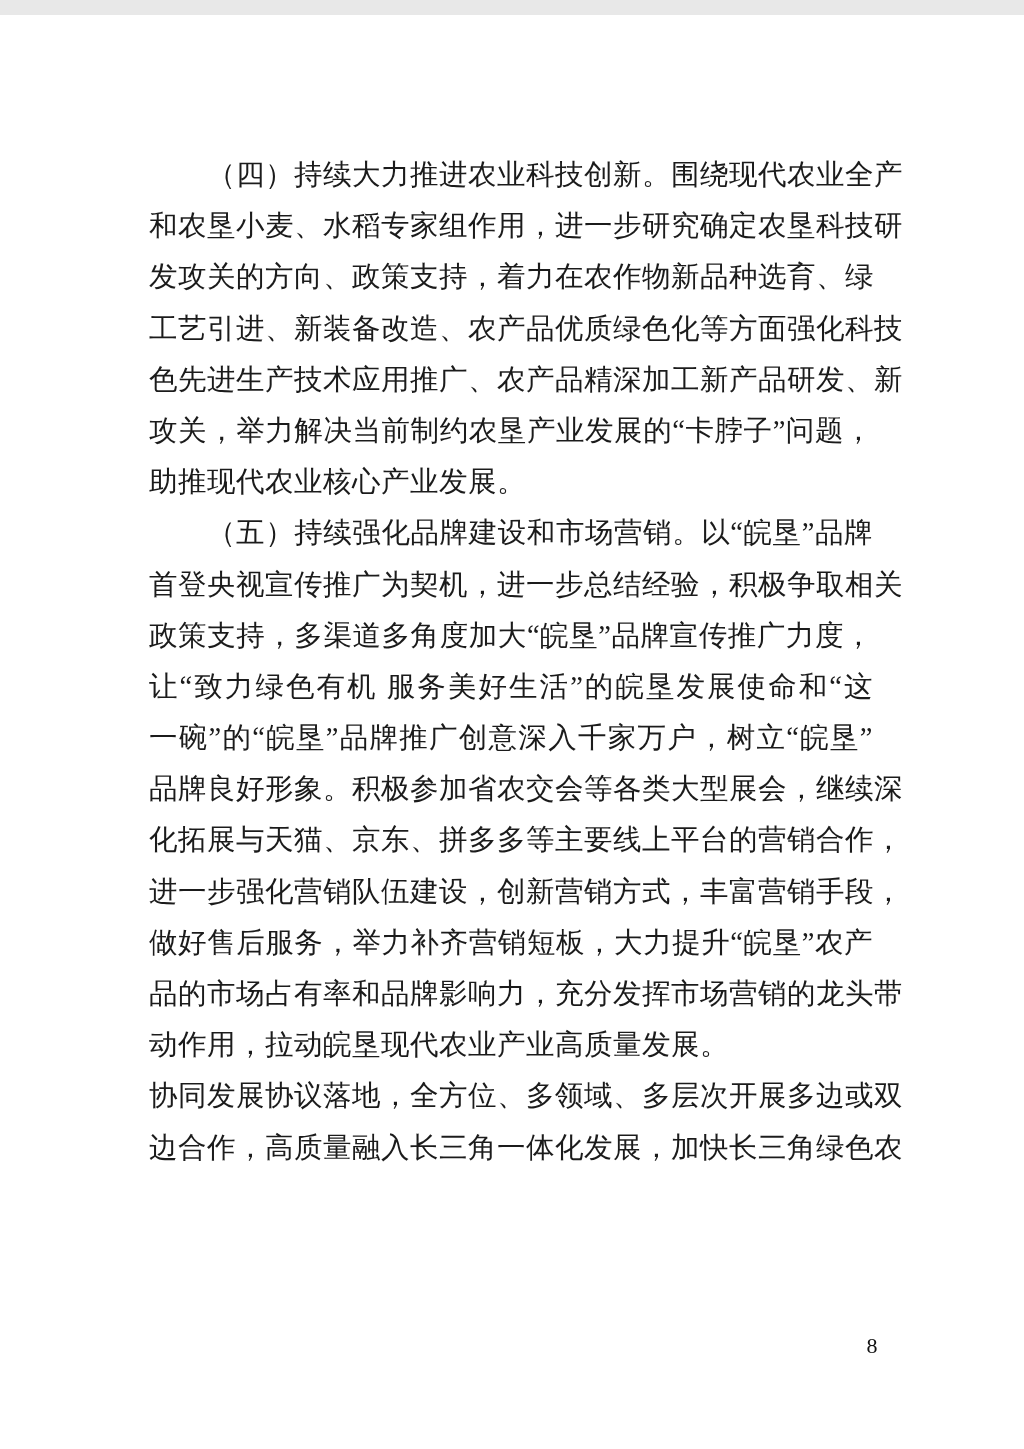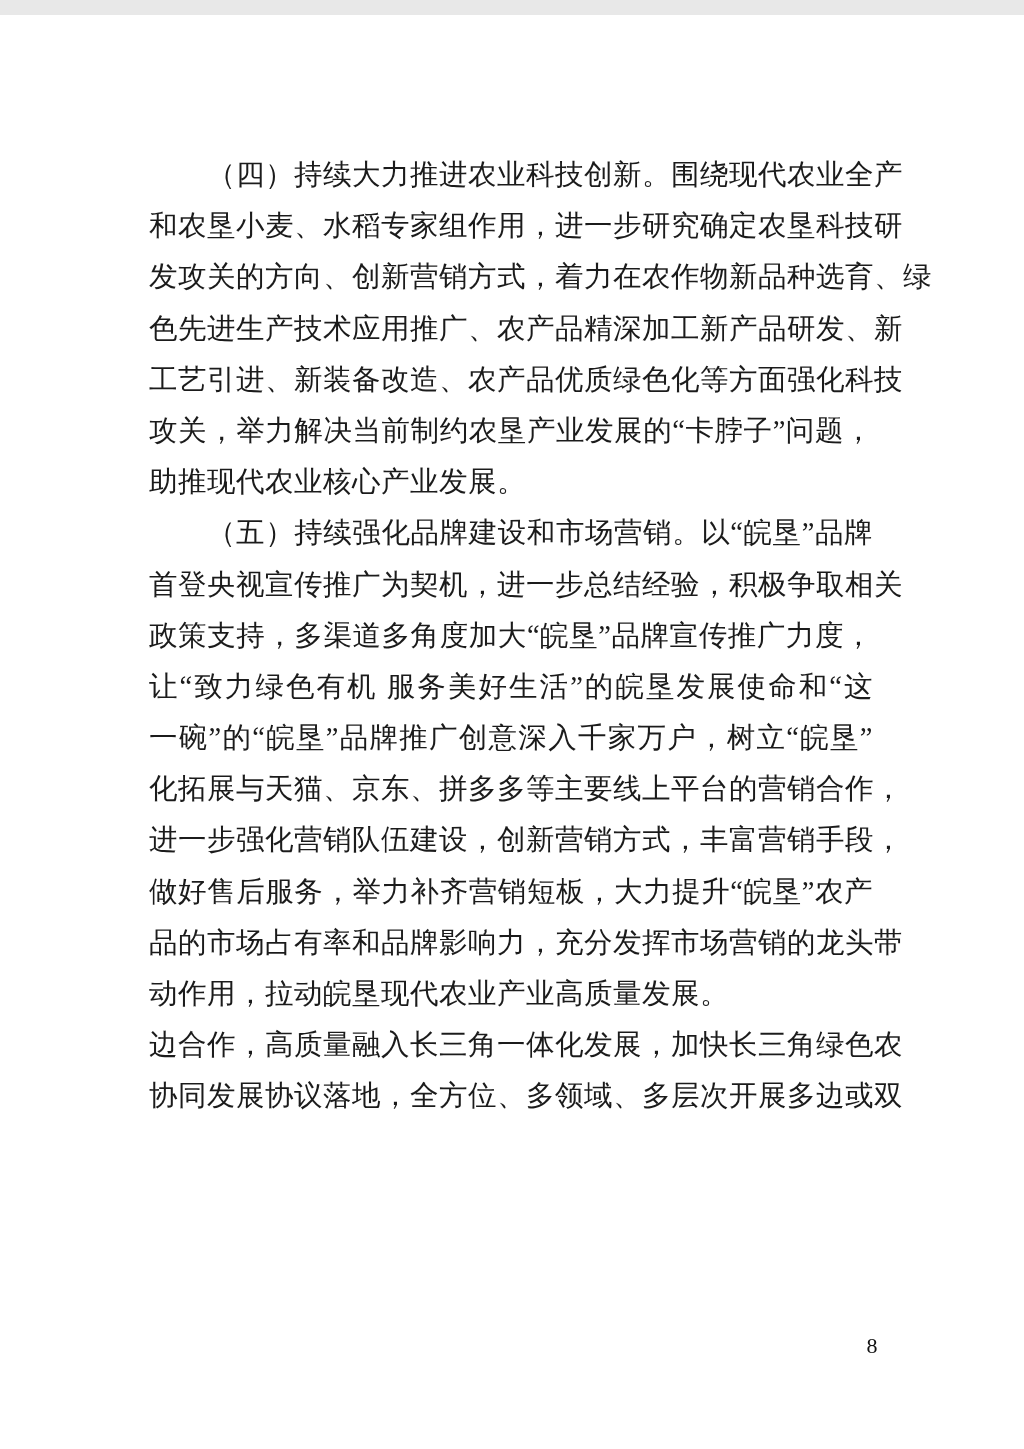--- a/index.html
+++ b/index.html
@@ -56,37 +56,38 @@
   }
 </style>
 </head>
 <body>
 
 <div class="page">
   <div class="text-body" id="text-body">
       <div class="paragraph">
         <div class="line para-start">（四）持续大力推进农业科技创新。围绕现代农业全产</div>
         <div class="line">和农垦小麦、水稻专家组作用，进一步研究确定农垦科技研</div>
-        <div class="line">发攻关的方向、创新营销方式，着力在农作物新品种选育、绿</div>
+        <div class="line">发攻关的方向、政策支持，着力在农作物新品种选育、绿</div>
+        <div class="line">工艺引进、新装备改造、农产品优质绿色化等方面强化科技</div>
         <div class="line">色先进生产技术应用推广、农产品精深加工新产品研发、新</div>
-        <div class="line">工艺引进、新装备改造、农产品优质绿色化等方面强化科技</div>
         <div class="line">攻关，举力解决当前制约农垦产业发展的“卡脖子”问题，</div>
         <div class="line para-end">助推现代农业核心产业发展。</div>
       </div>
       <div class="paragraph">
         <div class="line para-start">（五）持续强化品牌建设和市场营销。以“皖垦”品牌</div>
         <div class="line">首登央视宣传推广为契机，进一步总结经验，积极争取相关</div>
         <div class="line">政策支持，多渠道多角度加大“皖垦”品牌宣传推广力度，</div>
         <div class="line">让“致力绿色有机 服务美好生活”的皖垦发展使命和“这</div>
         <div class="line">一碗”的“皖垦”品牌推广创意深入千家万户，树立“皖垦”</div>
+        <div class="line">品牌良好形象。积极参加省农交会等各类大型展会，继续深</div>
         <div class="line">化拓展与天猫、京东、拼多多等主要线上平台的营销合作，</div>
         <div class="line">进一步强化营销队伍建设，创新营销方式，丰富营销手段，</div>
         <div class="line">做好售后服务，举力补齐营销短板，大力提升“皖垦”农产</div>
         <div class="line">品的市场占有率和品牌影响力，充分发挥市场营销的龙头带</div>
         <div class="line para-end">动作用，拉动皖垦现代农业产业高质量发展。</div>
       </div>
       <div class="paragraph">
+        <div class="line">协同发展协议落地，全方位、多领域、多层次开展多边或双</div>
         <div class="line">边合作，高质量融入长三角一体化发展，加快长三角绿色农</div>
-        <div class="line">协同发展协议落地，全方位、多领域、多层次开展多边或双</div>
       </div>
     </div>
   <div class="page-number">8</div>
 </div>
 
 </body></html>

